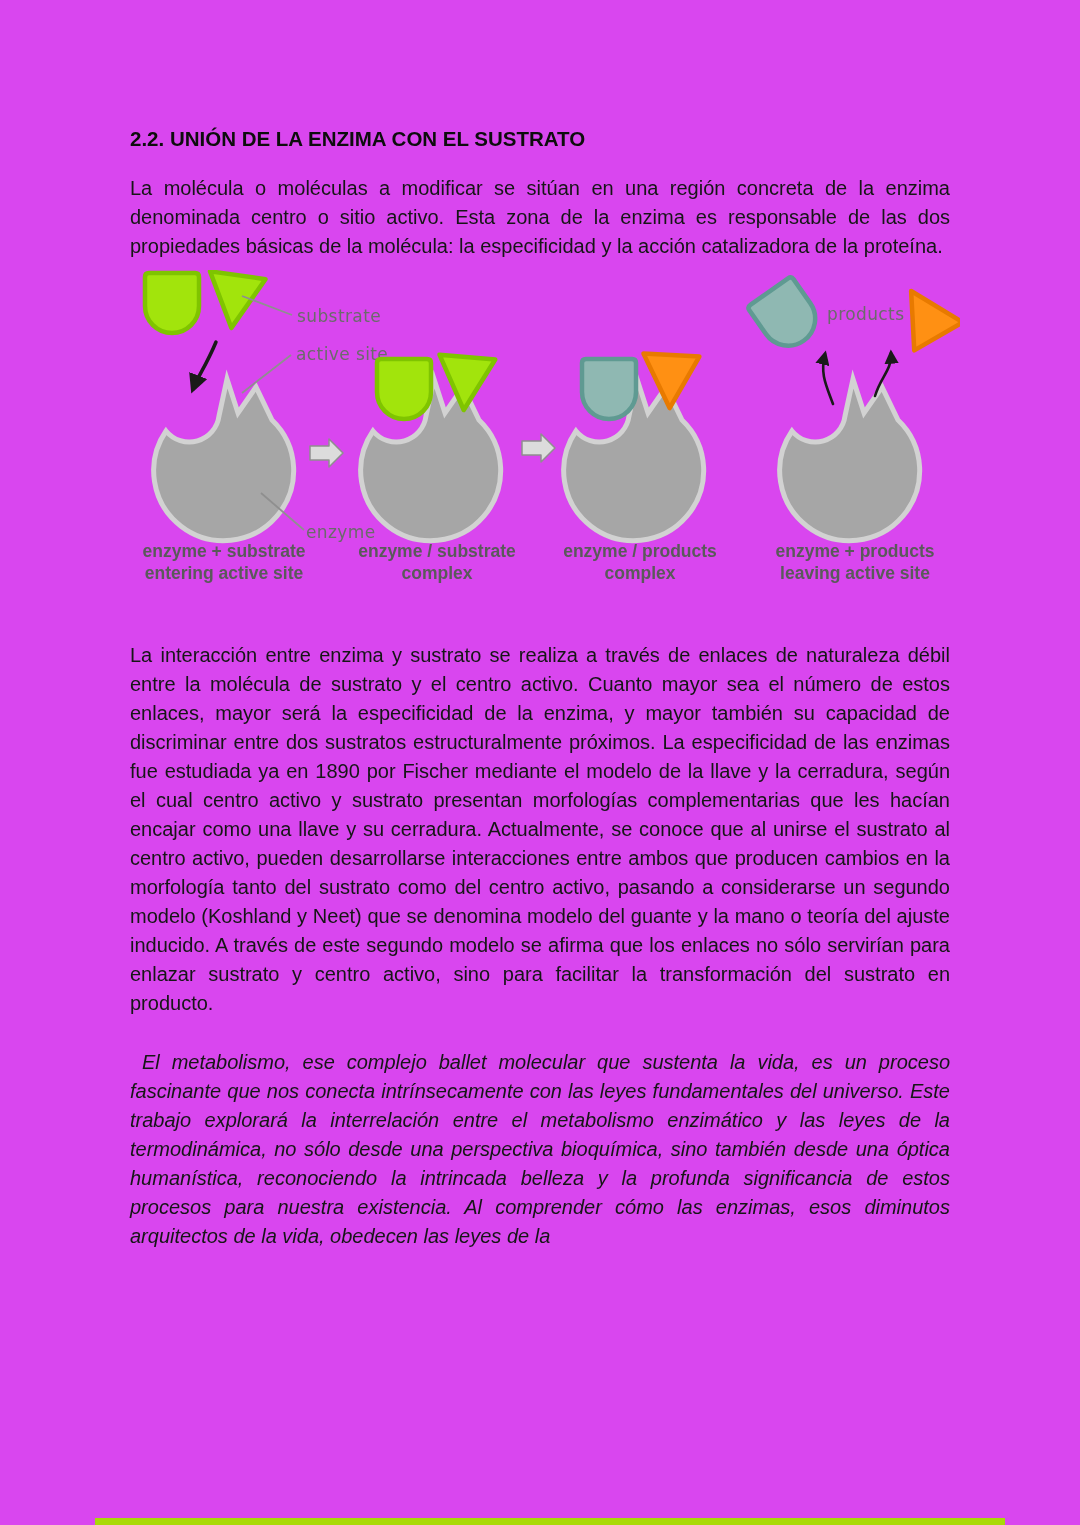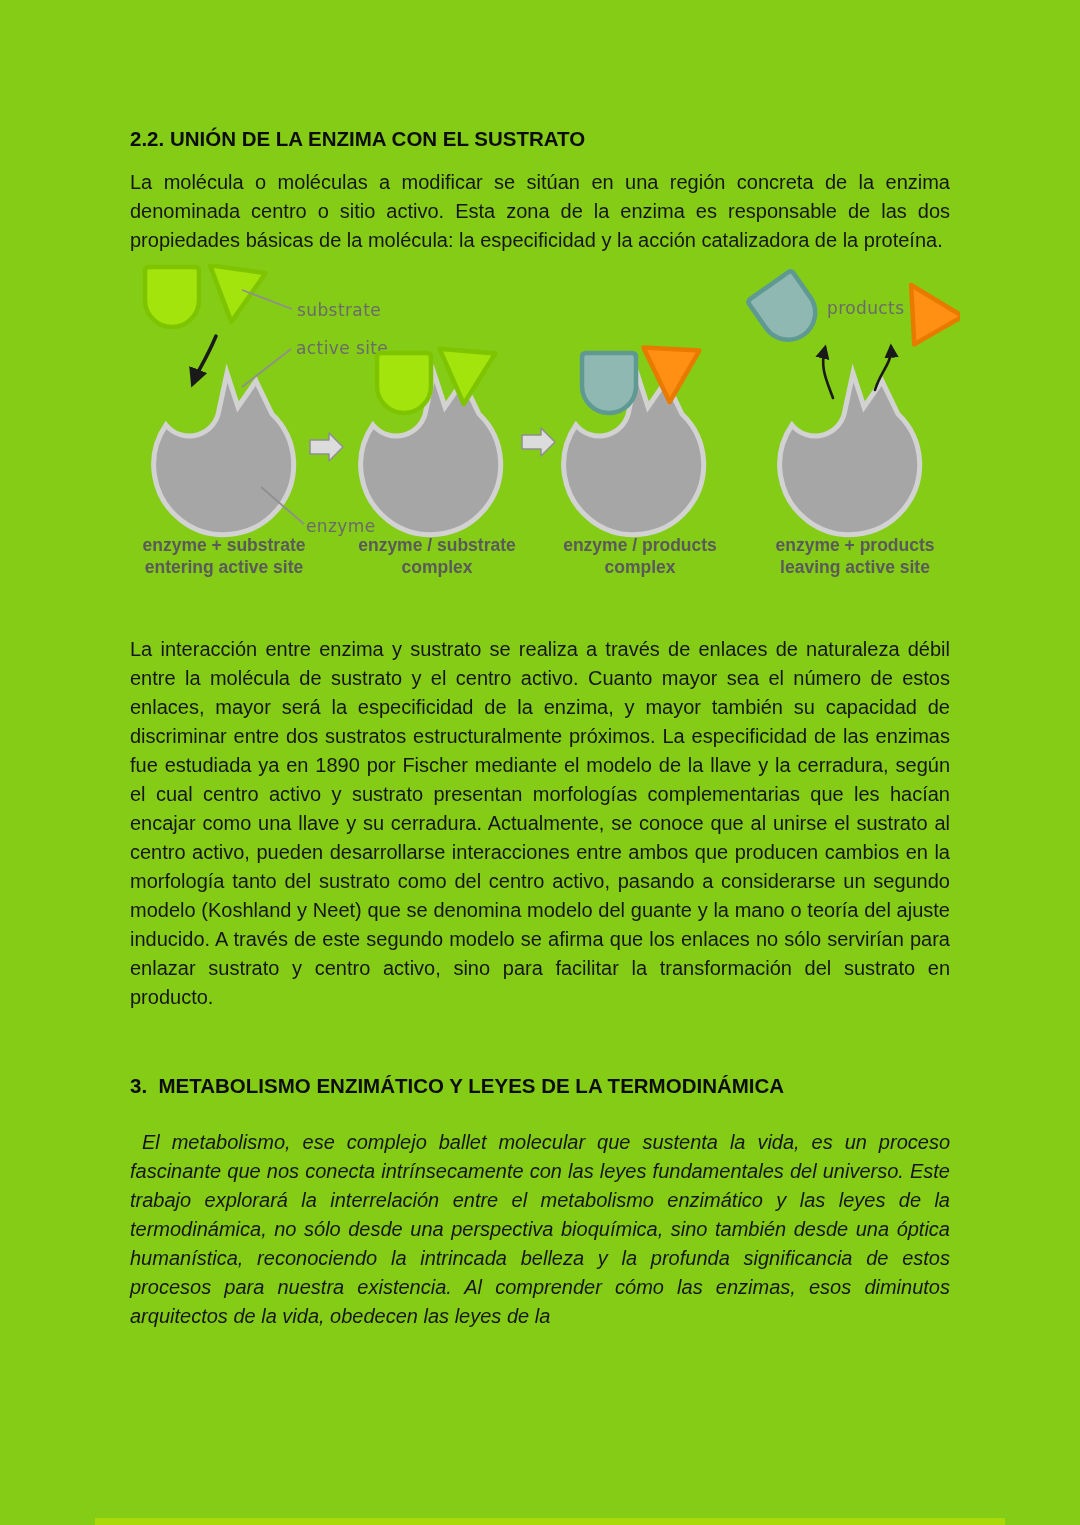--- a/index.html
+++ b/index.html
@@ -1,19 +1,19 @@
 <!DOCTYPE html>
 <html><head>
 <meta charset="utf-8">
 <style>
   html,body{margin:0;padding:0;background:#ffffff;}
   .page{
     position:relative;
     width:1080px;height:1525px;
-    background:#84cc16;
+    background:#d946ef;
     font-family:"Liberation Sans", sans-serif;
     color:#141414;
     overflow:hidden;
     box-sizing:border-box;
   }
   .content{
     position:relative;
     padding:0 130px;
     box-sizing:border-box;
   }
@@ -27,21 +27,21 @@
   .h-first{margin-top:127px;}
   .h-third{margin-top:62px;}
   .body-p{
     font-size:20px;
     line-height:29px;
     text-align:justify;
     margin:0;
     color:#161616;
     white-space:pre-wrap;
   }
-  .p1{margin-top:17px;}
+  .p1{margin-top:23px;}
   .p2{margin-top:56px;}
   .p3{margin-top:30px;font-style:italic;}
   .diagram-wrap{
     margin-top:9px;
     margin-left:0px;
     width:830px;height:315px;
   }
   .dlabel{
     font-family:"DejaVu Sans", sans-serif;
     font-size:17px;
@@ -129,20 +129,19 @@
           <path class="curve-arrow" stroke-width="2.6" marker-end="url(#ah)" d="M 745,126 C 751,106 762,100 761,83"></path>
           <text class="dlabel" x="697" y="50">products</text>
           <text class="dcap" x="725" y="287" text-anchor="middle">enzyme + products</text>
           <text class="dcap" x="725" y="309" text-anchor="middle">leaving active site</text>
         </g>
       </svg>
     </div>
 
     <p class="body-p p2">La interacción entre enzima y sustrato se realiza a través de enlaces de naturaleza débil entre la molécula de sustrato y el centro activo. Cuanto mayor sea el número de estos enlaces, mayor será la especificidad de la enzima, y mayor también su capacidad de discriminar entre dos sustratos estructuralmente próximos. La especificidad de las enzimas fue estudiada ya en 1890 por Fischer mediante el modelo de la llave y la cerradura, según el cual centro activo y sustrato presentan morfologías complementarias que les hacían encajar como una llave y su cerradura. Actualmente, se conoce que al unirse el sustrato al centro activo, pueden desarrollarse interacciones entre ambos que producen cambios en la morfología tanto del sustrato como del centro activo, pasando a considerarse un segundo modelo (Koshland y Neet) que se denomina modelo del guante y la mano o teoría del ajuste inducido. A través de este segundo modelo se afirma que los enlaces no sólo servirían para enlazar sustrato y centro activo, sino para facilitar la transformación del sustrato en producto.</p>
 
-    <h2 class="h-sec h-third">3.&nbsp; METABOLISMO ENZIMÁTICO Y LEYES DE LA TERMODINÁMICA</h2>
 
     <p class="body-p p3">&nbsp;El metabolismo, ese complejo ballet molecular que sustenta la vida, es un proceso fascinante que nos conecta intrínsecamente con las leyes fundamentales del universo. Este trabajo explorará la interrelación entre el metabolismo enzimático y las leyes de la termodinámica, no sólo desde una perspectiva bioquímica, sino también desde una óptica humanística, reconociendo la intrincada belleza y la profunda significancia de estos procesos para nuestra existencia. Al comprender cómo las enzimas, esos diminutos arquitectos de la vida, obedecen las leyes de la</p>
 
   </div>
 
   <div class="bottom-strip"></div>
 </div>
 
 </body></html>

